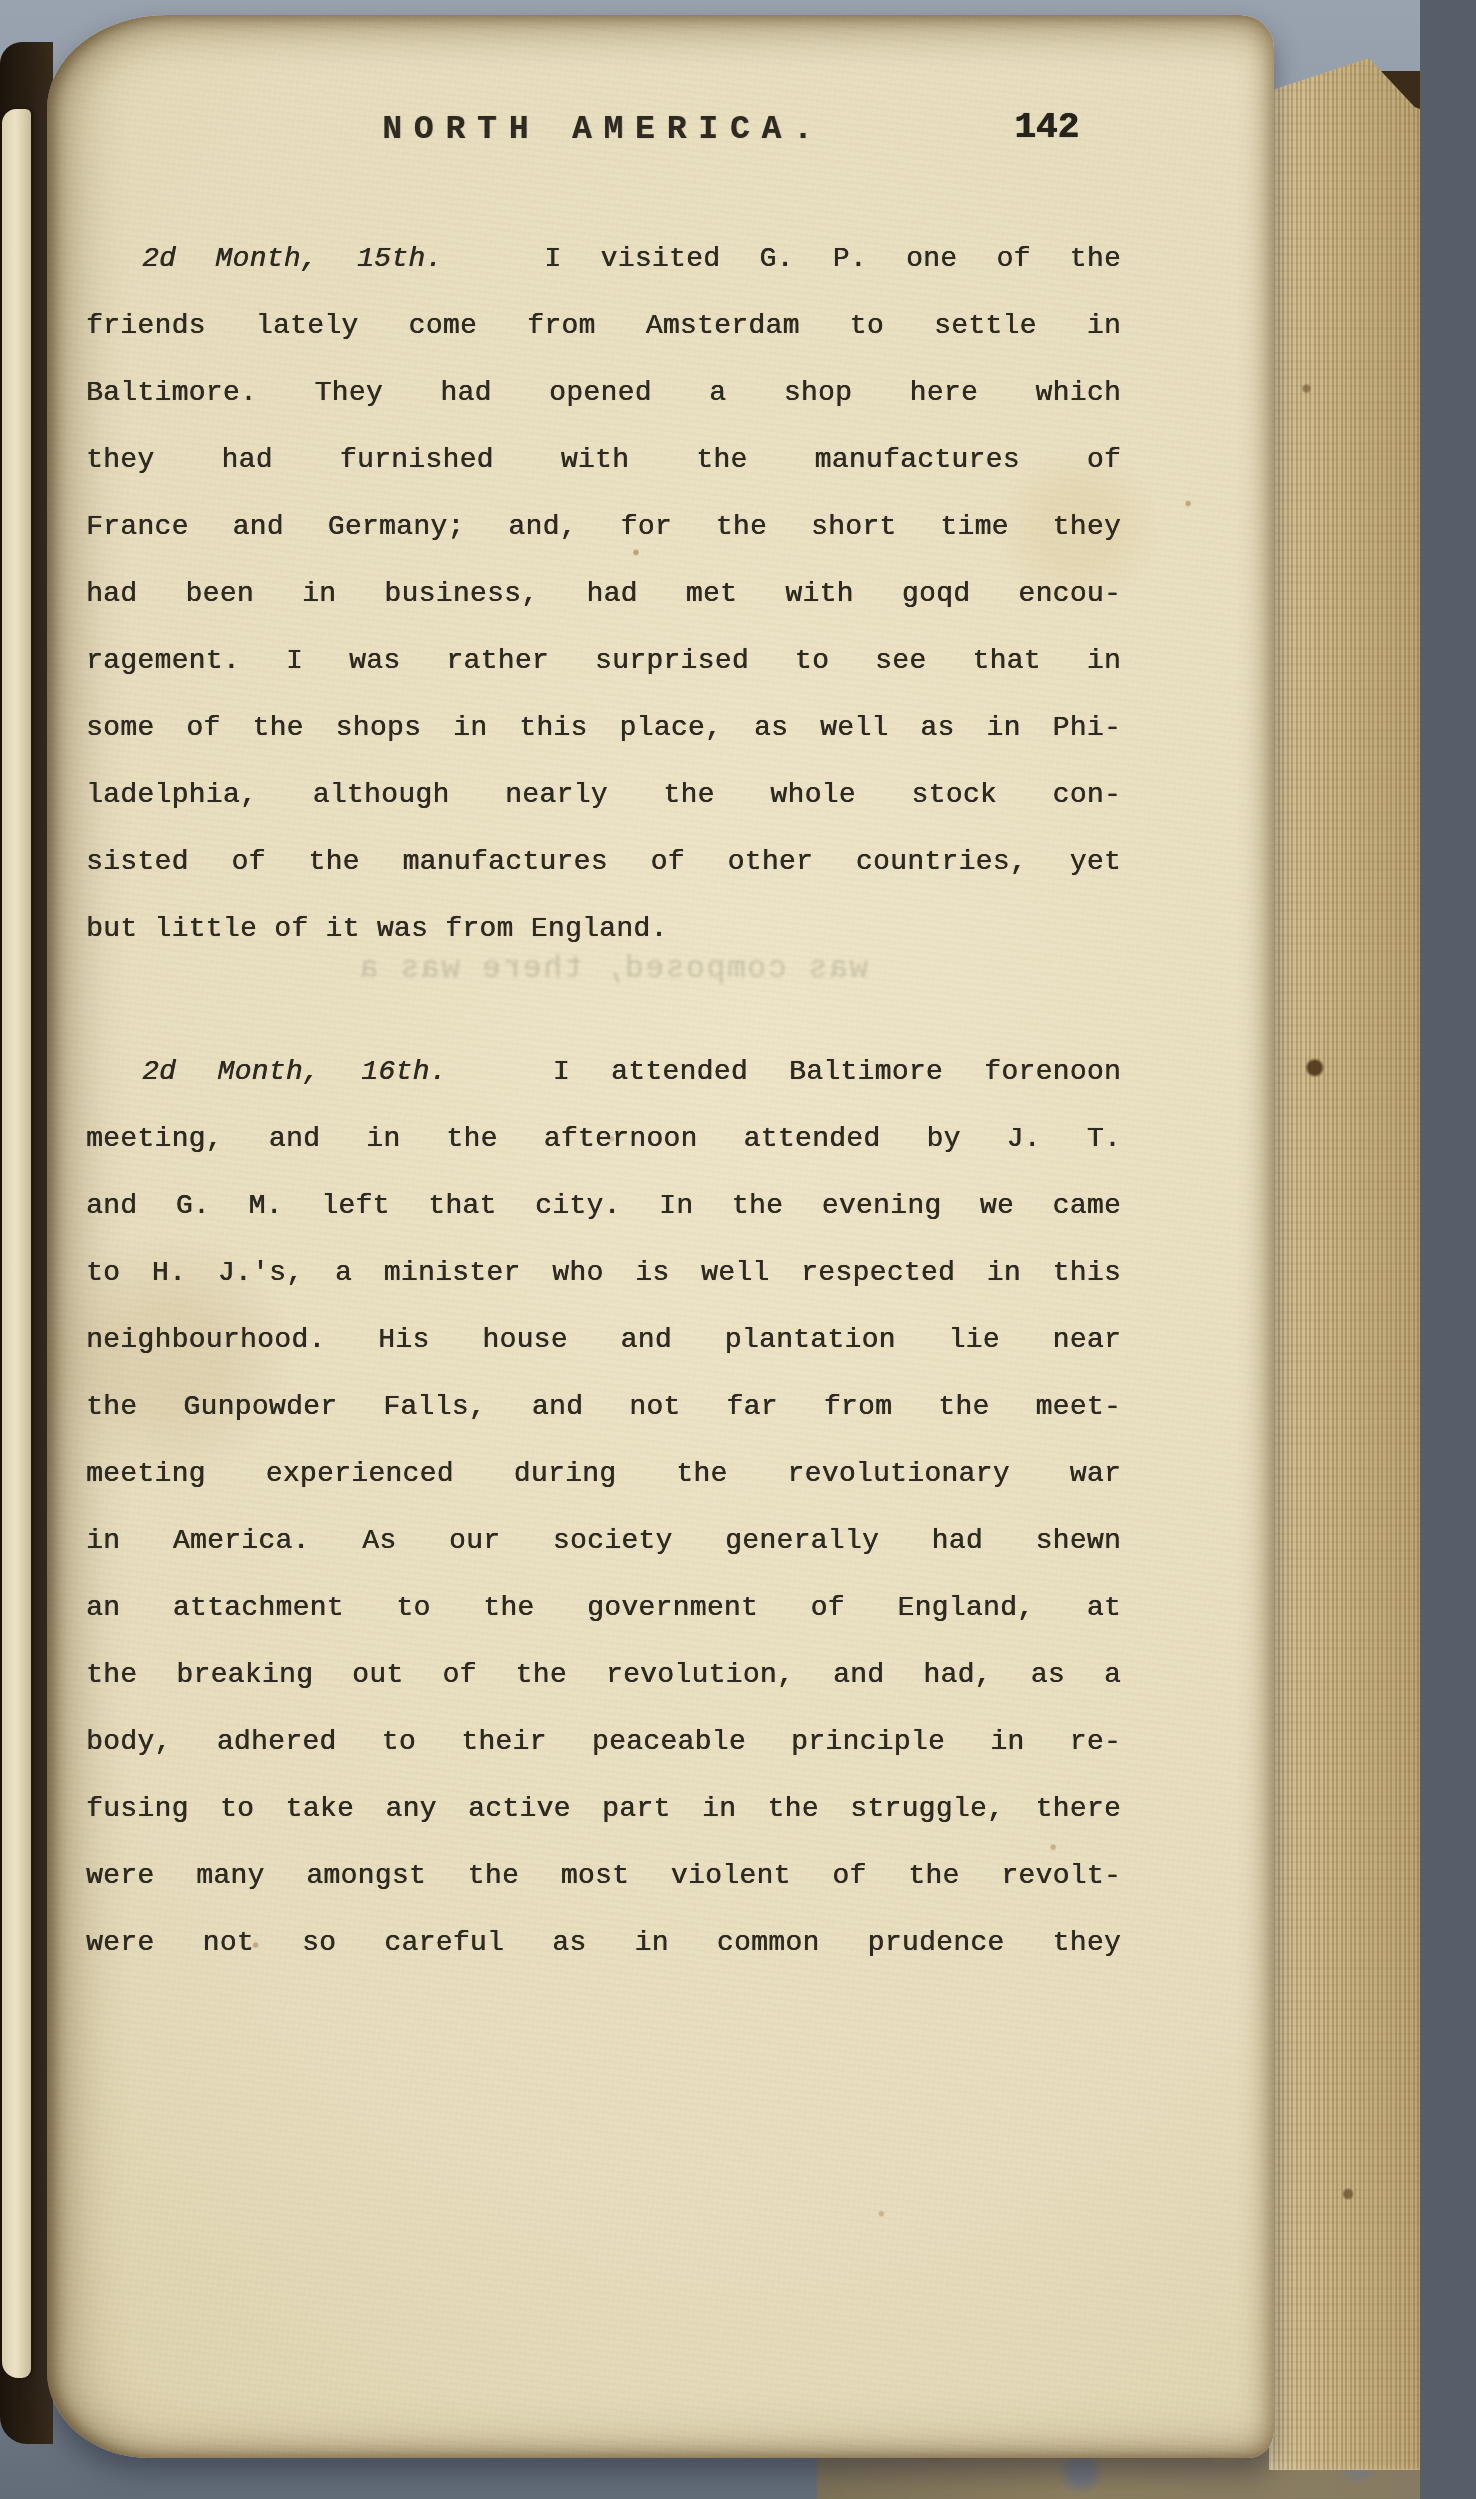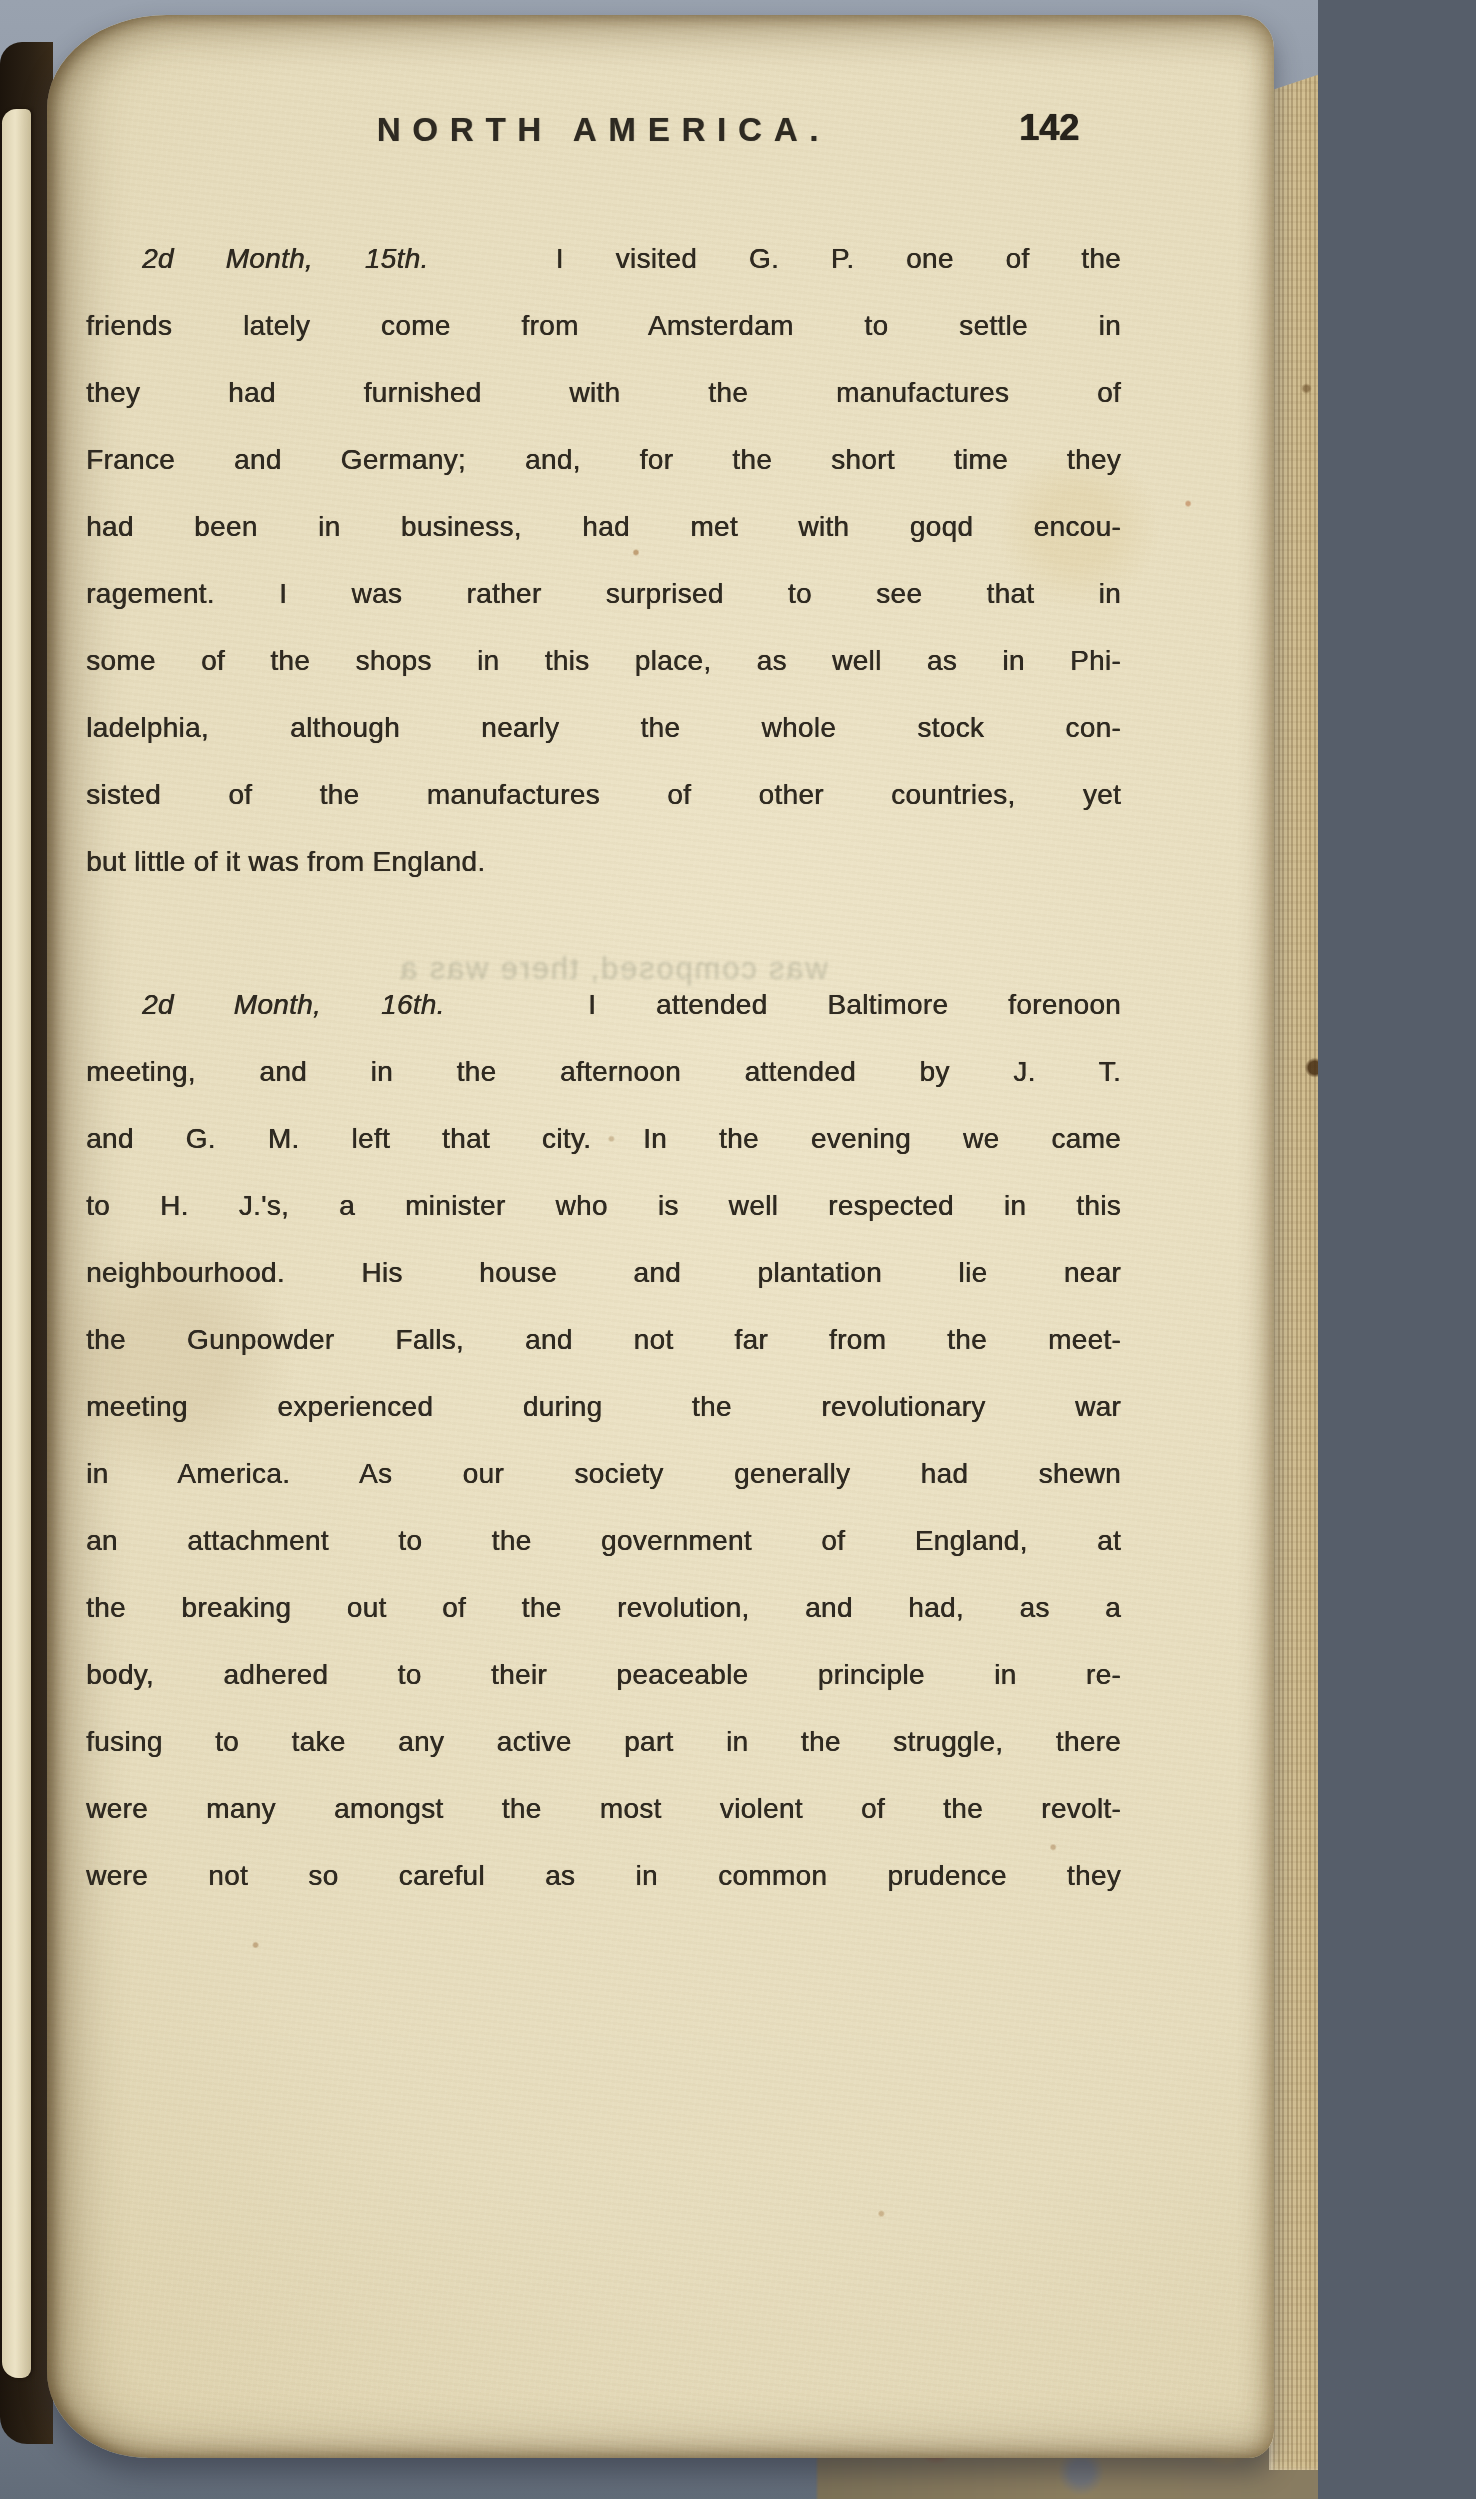--- a/index.html
+++ b/index.html
@@ -1,20 +1,20 @@
 <!DOCTYPE html>
 <html style="font-size:14.5px"><head>
 <meta charset="utf-8">
 <style>
   html,body{margin:0;padding:0;background:#565e6a;}
   .canvas{
     position:relative;
-    width:1318px;height:2500px;
+    width:1420px;height:2500px;
     overflow:hidden;
-    font-family:Liberation Sans, sans-serif;
+    font-family:Liberation Mono, monospace;
     background:linear-gradient(180deg,#99a2af 0%,#8e97a4 12%,#8b94a1 78%,#76808d 92%,#626c79 100%);
   }
 
   
   .spine-dark{
     position:absolute;left:0;top:42px;width:53px;height:2402px;
     background:linear-gradient(90deg,#1c140c,#2a2014 55%,#3a2c1a 100%);
     border-radius:22px 0 0 27px;
   }
   .adjacent-sliver{
@@ -135,20 +135,21 @@
 
     <div class="text-body">
       <div class="paragraph">
         <div class="first-line">
           <span class="entry-date">2d Month, 15th.</span>
           <span class="date-gap"></span>
           <span>I visited G. P. one of the</span>
         </div>
         <div>
             <div class="line">friends lately come from Amsterdam to settle in</div>
+            <div class="line">Baltimore. They had opened a shop here which</div>
             <div class="line">they had furnished with the manufactures of</div>
             <div class="line">France and Germany; and, for the short time they</div>
             <div class="line">had been in business, had met with goqd encou-</div>
             <div class="line">ragement. I was rather surprised to see that in</div>
             <div class="line">some of the shops in this place, as well as in Phi-</div>
             <div class="line">ladelphia, although nearly the whole stock con-</div>
             <div class="line">sisted of the manufactures of other countries, yet</div>
           </div>
         <div class="line short-last">but little of it was from England.</div>
       </div>

